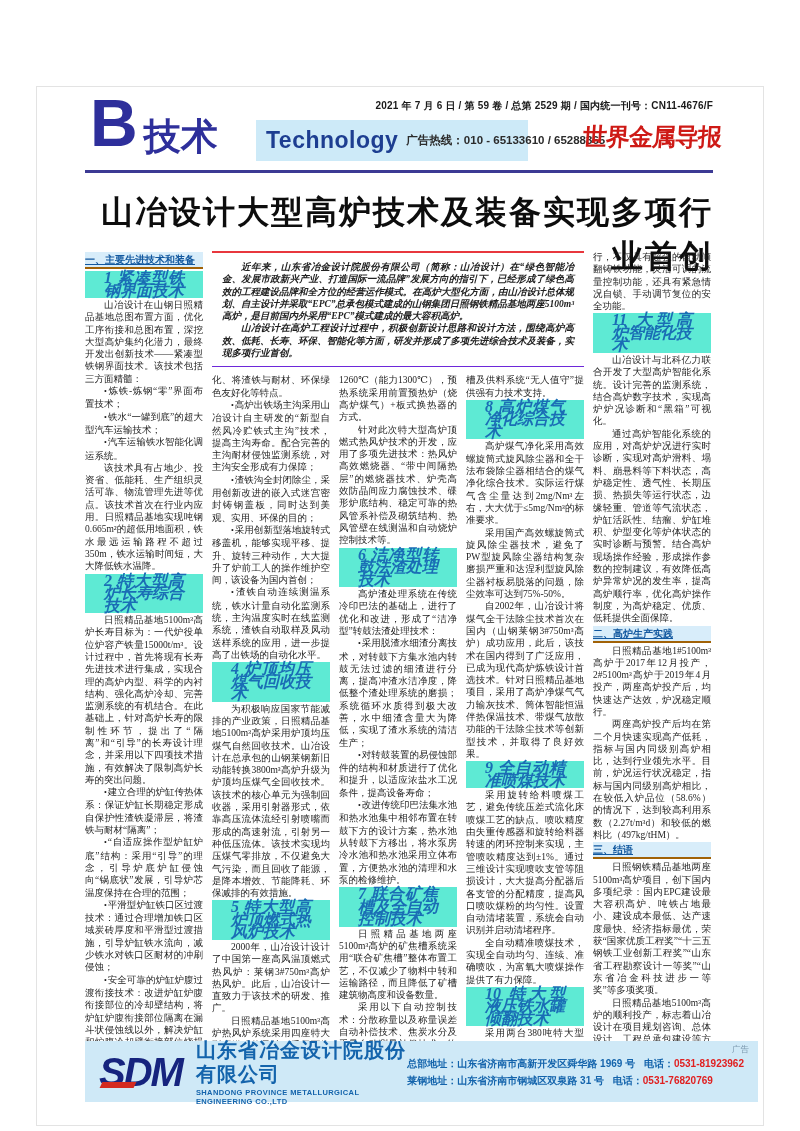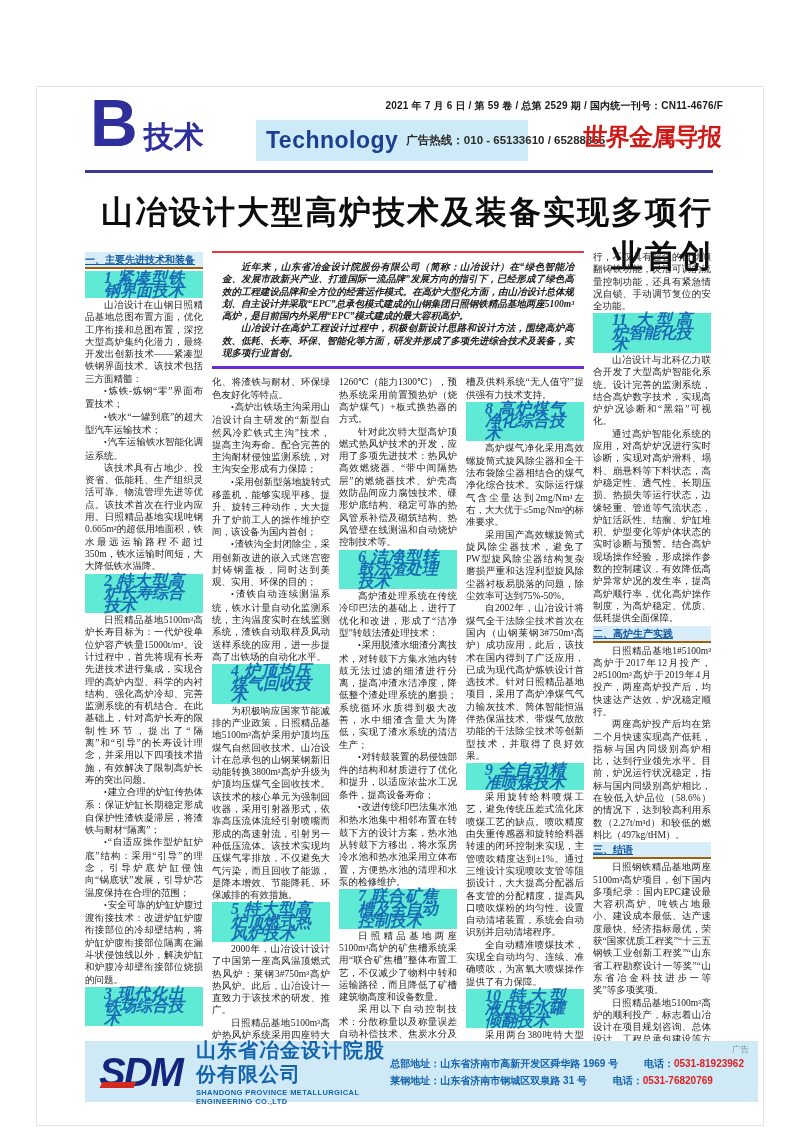--- a/index.html
+++ b/index.html
@@ -1,46 +1,46 @@
 <!DOCTYPE html>
 <html><head>
 <meta charset="utf-8">
 <style>
   html,body{margin:0;padding:0;background:#ffffff;}
   .sheet{position:relative;width:800px;height:1131px;background:#fff;overflow:hidden;
          font-family:"Liberation Serif","DejaVu Serif",serif;color:#1d1d1d;}
   .scan-border{position:absolute;left:36px;top:86px;width:726px;height:1038px;
                border:1px solid #e3e3e3;pointer-events:none;}
   
-  .issue-line{position:absolute;top:99px;right:77px;font-size:10px;font-weight:bold;
+  .issue-line{position:absolute;top:99px;right:87px;font-size:10px;font-weight:bold;
               font-family:"Liberation Sans",sans-serif;color:#1a1a1a;letter-spacing:.2px;}
   .section-block{position:absolute;left:90px;top:92px;display:flex;align-items:flex-end;}
   .big-b{font-family:"Liberation Sans",sans-serif;font-size:66px;line-height:62px;
          font-weight:900;color:#2e2f9b;}
-  .section-cn{font-size:30px;font-weight:900;color:#2e2f9b;margin-left:6px;line-height:34px;
+  .section-cn{font-size:37px;font-weight:900;color:#2e2f9b;margin-left:6px;line-height:34px;
               font-family:"Liberation Sans",sans-serif;}
   .tech-box{position:absolute;left:256px;top:120px;width:272px;height:41px;background:#cdeaf8;
             display:flex;align-items:center;padding:0 10px;box-sizing:border-box;}
   .tech-en{font-family:"Liberation Sans",sans-serif;font-size:23px;font-weight:bold;
            color:#1d3e91;letter-spacing:.5px;}
   .hotline{font-size:11.5px;font-weight:bold;color:#2b2b2b;margin-left:8px;white-space:nowrap;
            font-family:"Liberation Sans",sans-serif;}
   .paper-name{position:absolute;top:121px;right:87px;width:130px;text-align:right;
               font-size:24px;font-weight:900;color:#ce1a16;letter-spacing:-1px;
               transform:skewX(-4deg);white-space:nowrap;}
   .header-rule{position:absolute;left:85px;top:170px;width:628px;height:3px;background:#3c3a94;}
   
   .headline{position:absolute;left:85px;top:190px;width:628px;text-align:right;
             font-size:32px;font-weight:900;color:#0d0d0d;letter-spacing:2px;line-height:44px;}
   
   .content{position:absolute;left:85px;top:251px;width:628px;height:792px;display:flex;gap:9px;
            overflow:hidden;}
   .col{width:118px;flex:0 0 118px;overflow:hidden;}
   .middle{width:372px;flex:0 0 372px;display:flex;flex-direction:column;}
-  .intro-box{border-top:2px solid #e8373d;border-bottom:3px solid #6d28d9;
+  .intro-box{border-top:2px solid #e8373d;border-bottom:1px solid #6d28d9;
              padding:8px 10px 7px 10px;margin-bottom:7px;}
   .pg-ip{font-size:10.5px;line-height:14.3px;font-style:italic;font-weight:600;color:#222;
          text-indent:2em;text-align:justify;}
   .mid-cols{flex:1;display:flex;gap:9px;overflow:hidden;}
   .para{font-size:9.5px;line-height:12.3px;text-align:justify;}
   .pg-p{text-indent:2em;}
   .pg-pc{text-indent:0;}
   .pg-b{text-indent:2em;}
   .bullet-dot{font-size:8px;margin-right:1px;}
   .pg-h1{font-family:"Liberation Sans",sans-serif;font-size:10px;line-height:13px;
@@ -58,21 +58,21 @@
   .sdm-logo::after{content:"";position:absolute;left:2px;bottom:4px;width:34px;height:6px;
             background:#d42a20;transform:skewX(-25deg);}
   .company{margin-left:14px;}
   .company-cn{font-family:"Liberation Sans",sans-serif;font-size:20px;font-weight:900;
               color:#1464ac;letter-spacing:1px;line-height:24px;}
   .company-en{font-family:"Liberation Sans",sans-serif;font-size:7.5px;font-weight:bold;
               color:#1464ac;letter-spacing:.4px;margin-top:2px;}
   .addr-block{margin-left:auto;font-family:"Liberation Sans",sans-serif;font-size:10px;
               font-weight:bold;color:#1464ac;line-height:17px;white-space:nowrap;}
   .addr-phone{color:#e02020;}
-  .addr-label{margin-left:23px;}
+  .addr-label{margin-left:6px;}
 </style>
 </head>
 <body>
 
 <div class="sheet">
   <div class="scan-border"></div>
 
   <div class="issue-line">2021 年 7 月 6 日 / 第 59 卷 / 总第 2529 期 / 国内统一刊号：CN11-4676/F</div>
   <div class="section-block">
     <span class="big-b">B</span>
@@ -93,34 +93,35 @@
         <div class="para pg-h2">1 紧凑型铁钢界面技术</div>
         <div class="para pg-p">山冶设计在山钢日照精品基地总图布置方面，优化工序衔接和总图布置，深挖大型高炉集约化潜力，最终开发出创新技术——紧凑型铁钢界面技术。该技术包括三方面精髓：</div>
         <div class="para pg-b"><span class="bullet-dot">•</span>炼铁-炼钢“零”界面布置技术；</div>
         <div class="para pg-b"><span class="bullet-dot">•</span>铁水“一罐到底”的超大型汽车运输技术；</div>
         <div class="para pg-b"><span class="bullet-dot">•</span>汽车运输铁水智能化调运系统。</div>
         <div class="para pg-p">该技术具有占地少、投资省、低能耗、生产组织灵活可靠、物流管理先进等优点。该技术首次在行业内应用。日照精品基地实现吨钢0.665m²的超低用地面积，铁水最远运输路程不超过350m，铁水运输时间短，大大降低铁水温降。</div>
         <div class="para pg-h2">2 特大型高炉长寿综合技术</div>
         <div class="para pg-p">日照精品基地5100m³高炉长寿目标为：一代炉役单位炉容产铁量15000t/m³。设计过程中，首先将现有长寿先进技术进行集成，实现合理的高炉内型、科学的内衬结构、强化高炉冷却、完善监测系统的有机结合。在此基础上，针对高炉长寿的限制性环节，提出了“隔离”和“引导”的长寿设计理念，并采用以下四项技术措施，有效解决了限制高炉长寿的突出问题。</div>
         <div class="para pg-b"><span class="bullet-dot">•</span>建立合理的炉缸传热体系：保证炉缸长期稳定形成自保护性渣铁凝滞层，将渣铁与耐材“隔离”；</div>
         <div class="para pg-b"><span class="bullet-dot">•</span>“自适应操作型炉缸炉底”结构：采用“引导”的理念，引导炉底炉缸侵蚀向“锅底状”发展，引导炉芯温度保持在合理的范围；</div>
+        <div class="para pg-b"><span class="bullet-dot">•</span>平滑型炉缸铁口区过渡技术：通过合理增加铁口区域炭砖厚度和平滑型过渡措施，引导炉缸铁水流向，减少铁水对铁口区耐材的冲刷侵蚀；</div>
         <div class="para pg-b"><span class="bullet-dot">•</span>安全可靠的炉缸炉腹过渡衔接技术：改进炉缸炉腹衔接部位的冷却壁结构，将炉缸炉腹衔接部位隔离在漏斗状侵蚀线以外，解决炉缸和炉腹冷却壁衔接部位烧损的问题。</div>
         <div class="para pg-h2">3 现代化出铁场综合技术</div>
       </div>
     <div class="middle">
       <div class="intro-box">
           <div class="para pg-ip">近年来，山东省冶金设计院股份有限公司（简称：山冶设计）在“绿色智能冶金、发展市政新兴产业、打造国际一流品牌”发展方向的指引下，已经形成了绿色高效的工程建设品牌和全方位的经营运作模式。在高炉大型化方面，由山冶设计总体规划、自主设计并采取“EPC”总承包模式建成的山钢集团日照钢铁精品基地两座5100m³高炉，是目前国内外采用“EPC”模式建成的最大容积高炉。</div>
           <div class="para pg-ip">山冶设计在高炉工程设计过程中，积极创新设计思路和设计方法，围绕高炉高效、低耗、长寿、环保、智能化等方面，研发并形成了多项先进综合技术及装备，实现多项行业首创。</div>
         </div>
       <div class="mid-cols">
         <div class="col">
             <div class="para pg-pc">化、将渣铁与耐材、环保绿色友好化等特点。</div>
             <div class="para pg-b"><span class="bullet-dot">•</span>高炉出铁场主沟采用山冶设计自主研发的“新型自然风冷贮铁式主沟”技术，提高主沟寿命。配合完善的主沟耐材侵蚀监测系统，对主沟安全形成有力保障；</div>
+            <div class="para pg-b"><span class="bullet-dot">•</span>渣铁沟全封闭除尘，采用创新改进的嵌入式迷宫密封铸钢盖板，同时达到美观、实用、环保的目的；</div>
             <div class="para pg-b"><span class="bullet-dot">•</span>采用创新型落地旋转式移盖机，能够实现平移、提升、旋转三种动作，大大提升了炉前工人的操作维护空间，该设备为国内首创；</div>
-            <div class="para pg-b"><span class="bullet-dot">•</span>渣铁沟全封闭除尘，采用创新改进的嵌入式迷宫密封铸钢盖板，同时达到美观、实用、环保的目的；</div>
             <div class="para pg-b"><span class="bullet-dot">•</span>渣铁自动连续测温系统，铁水计量自动化监测系统，主沟温度实时在线监测系统，渣铁自动取样及风动送样系统的应用，进一步提高了出铁场的自动化水平。</div>
             <div class="para pg-h2">4 炉顶均压煤气回收技术</div>
             <div class="para pg-p">为积极响应国家节能减排的产业政策，日照精品基地5100m³高炉采用炉顶均压煤气自然回收技术。山冶设计在总承包的山钢莱钢新旧动能转换3800m³高炉升级为炉顶均压煤气全回收技术。该技术的核心单元为强制回收器，采用引射器形式，依靠高压流体流经引射喷嘴而形成的高速射流，引射另一种低压流体。该技术实现均压煤气零排放，不仅避免大气污染，而且回收了能源，是降本增效、节能降耗、环保减排的有效措施。</div>
             <div class="para pg-h2">5 特大型高炉顶燃式热风炉技术</div>
             <div class="para pg-p">2000年，山冶设计设计了中国第一座高风温顶燃式热风炉：莱钢3#750m³高炉热风炉。此后，山冶设计一直致力于该技术的研发、推广。</div>
             <div class="para pg-p">日照精品基地5100m³高炉热风炉系统采用四座特大型顶燃式热风炉，采用两烧两送的送风制度。热风炉烧炉采用纯高炉煤气，设计风温</div>
           </div>
         <div class="col">
             <div class="para pg-pc">1260℃（能力1300℃），预热系统采用前置预热炉（烧高炉煤气）+板式换热器的方式。</div>
             <div class="para pg-p">针对此次特大型高炉顶燃式热风炉技术的开发，应用了多项先进技术：热风炉高效燃烧器、“带中间隔热层”的燃烧器技术、炉壳高效防晶间应力腐蚀技术、碟形炉底结构、稳定可靠的热风管系补偿及砌筑结构、热风管壁在线测温和自动烧炉控制技术等。</div>

